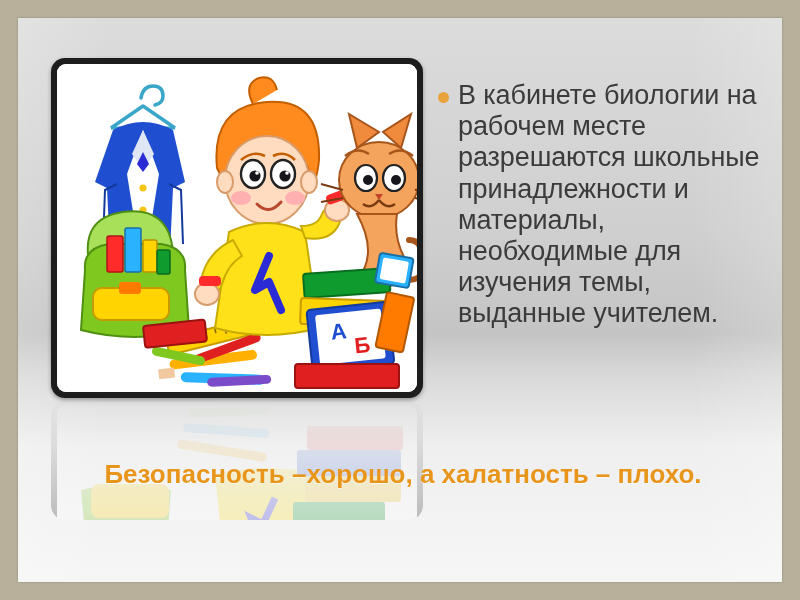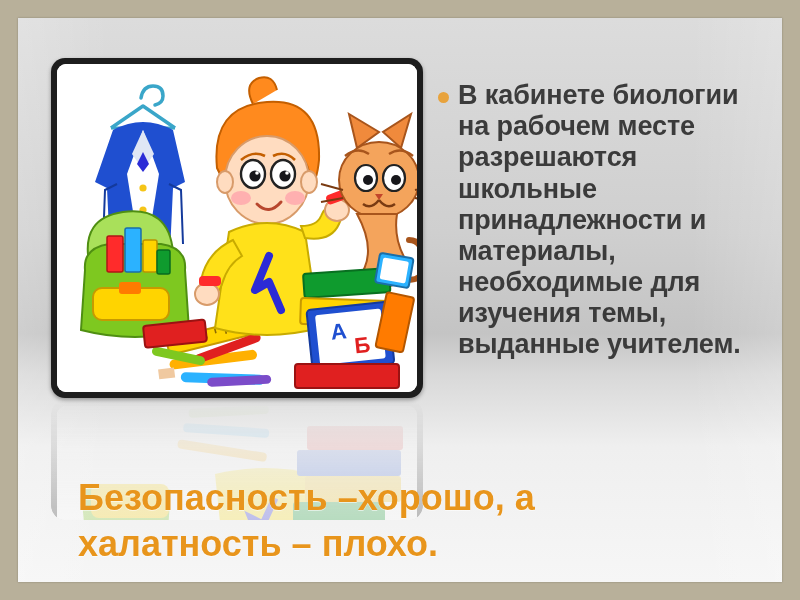--- a/index.html
+++ b/index.html
@@ -116,32 +116,33 @@
     height: 11px;
     border-radius: 50%;
     background: #e8a33d;
     margin-top: 12px;
     margin-right: 9px;
     flex: 0 0 auto;
   }
   .bullet-text {
     font-size: 27px;
     line-height: 1.155;
-    font-weight: bold;
+    font-weight: normal;
     color: #3b3b3b;
     letter-spacing: -0.1px;
   }
 
   
   .footer-title {
     position: absolute;
     left: 60px;
-    top: 457px;
+    top: 440px;
     width: 650px;
-    font-size: 36px;
+    text-align: center;
+    font-size: 26px;
     line-height: 1.28;
     font-weight: bold;
     color: #e8951c;
     text-shadow: 0 1px 0 rgba(255,255,255,0.55);
     z-index: 4;
   }
 </style>
 </head>
 <body>
 

